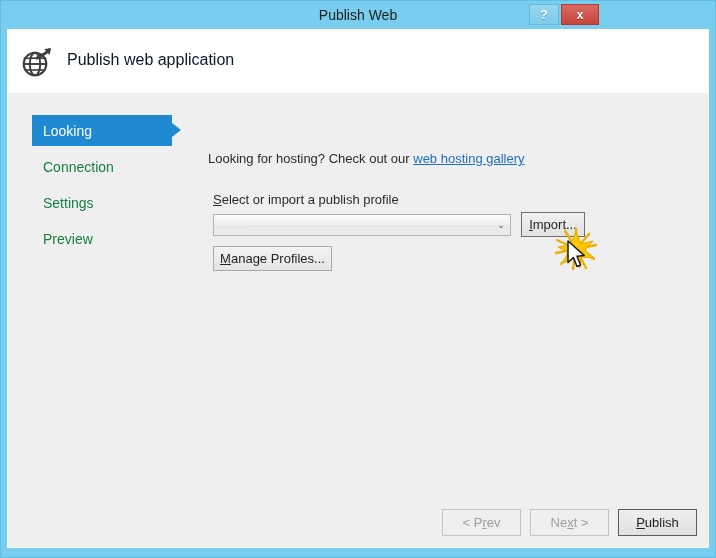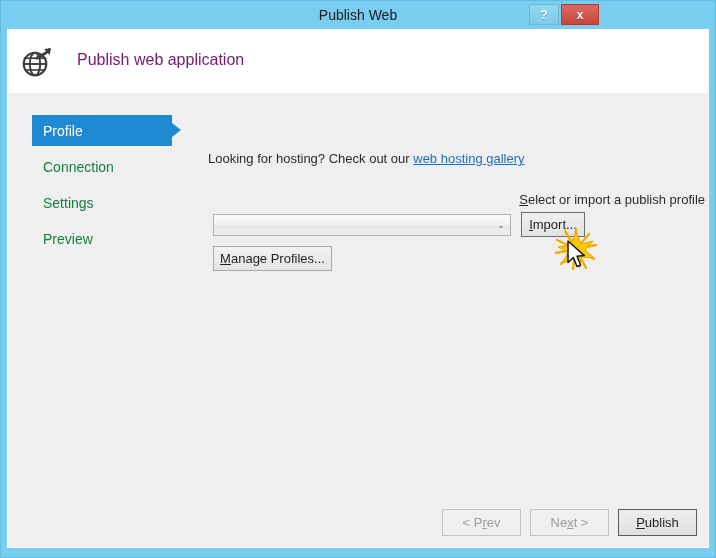--- a/index.html
+++ b/index.html
@@ -81,23 +81,23 @@
     width: 700px; height: 63px;
     background: #ffffff;
   }
   #app-globe-icon {
     position: absolute;
     left: 12px; top: 15px;
     width: 34px; height: 34px;
   }
   #header-title {
     position: absolute;
-    left: 69px; top: 21px;
+    left: 59px; top: 21px;
     font-size: 16px;
-    color: #701a75;
+    color: #0f172a;
     white-space: nowrap;
   }
 
   
   #sidebar {
     position: absolute;
     left: 0; top: 85px;
     width: 182px;
   }
   .nav-item {
@@ -150,21 +150,20 @@
   #hosting-link {
     color: #1e6fc0;
     text-decoration: underline;
     cursor: pointer;
   }
   #profile-label {
     font-size: 13px;
     color: #2b2b2b;
     margin: 0 0 7px 8px;
     white-space: nowrap;
-    text-align: right;
   }
   .acc { text-decoration: underline; }
 
   #profile-row {
     display: flex;
     align-items: flex-start;
     margin-left: 8px;
   }
   #profile-combo {
     position: relative;
@@ -292,21 +291,21 @@
           <path d="M24.2 4.0 L31.0 3.2 L29.6 10.0 Z" fill="#3d3d3d"></path>
         </svg>
       </div>
       <div id="header-title">Publish web application</div>
     </div>
 
     <div id="sidebar">
       <div class="nav-item active">
         <div class="nav-bg"></div>
         <div class="nav-arrow"></div>
-        <span class="nav-label">Profile</span>
+        <span class="nav-label">Looking</span>
       </div>
       <div class="nav-item">
         <span class="nav-label">Connection</span>
       </div>
       <div class="nav-item">
         <span class="nav-label">Settings</span>
       </div>
       <div class="nav-item">
         <span class="nav-label">Preview</span>
       </div>

